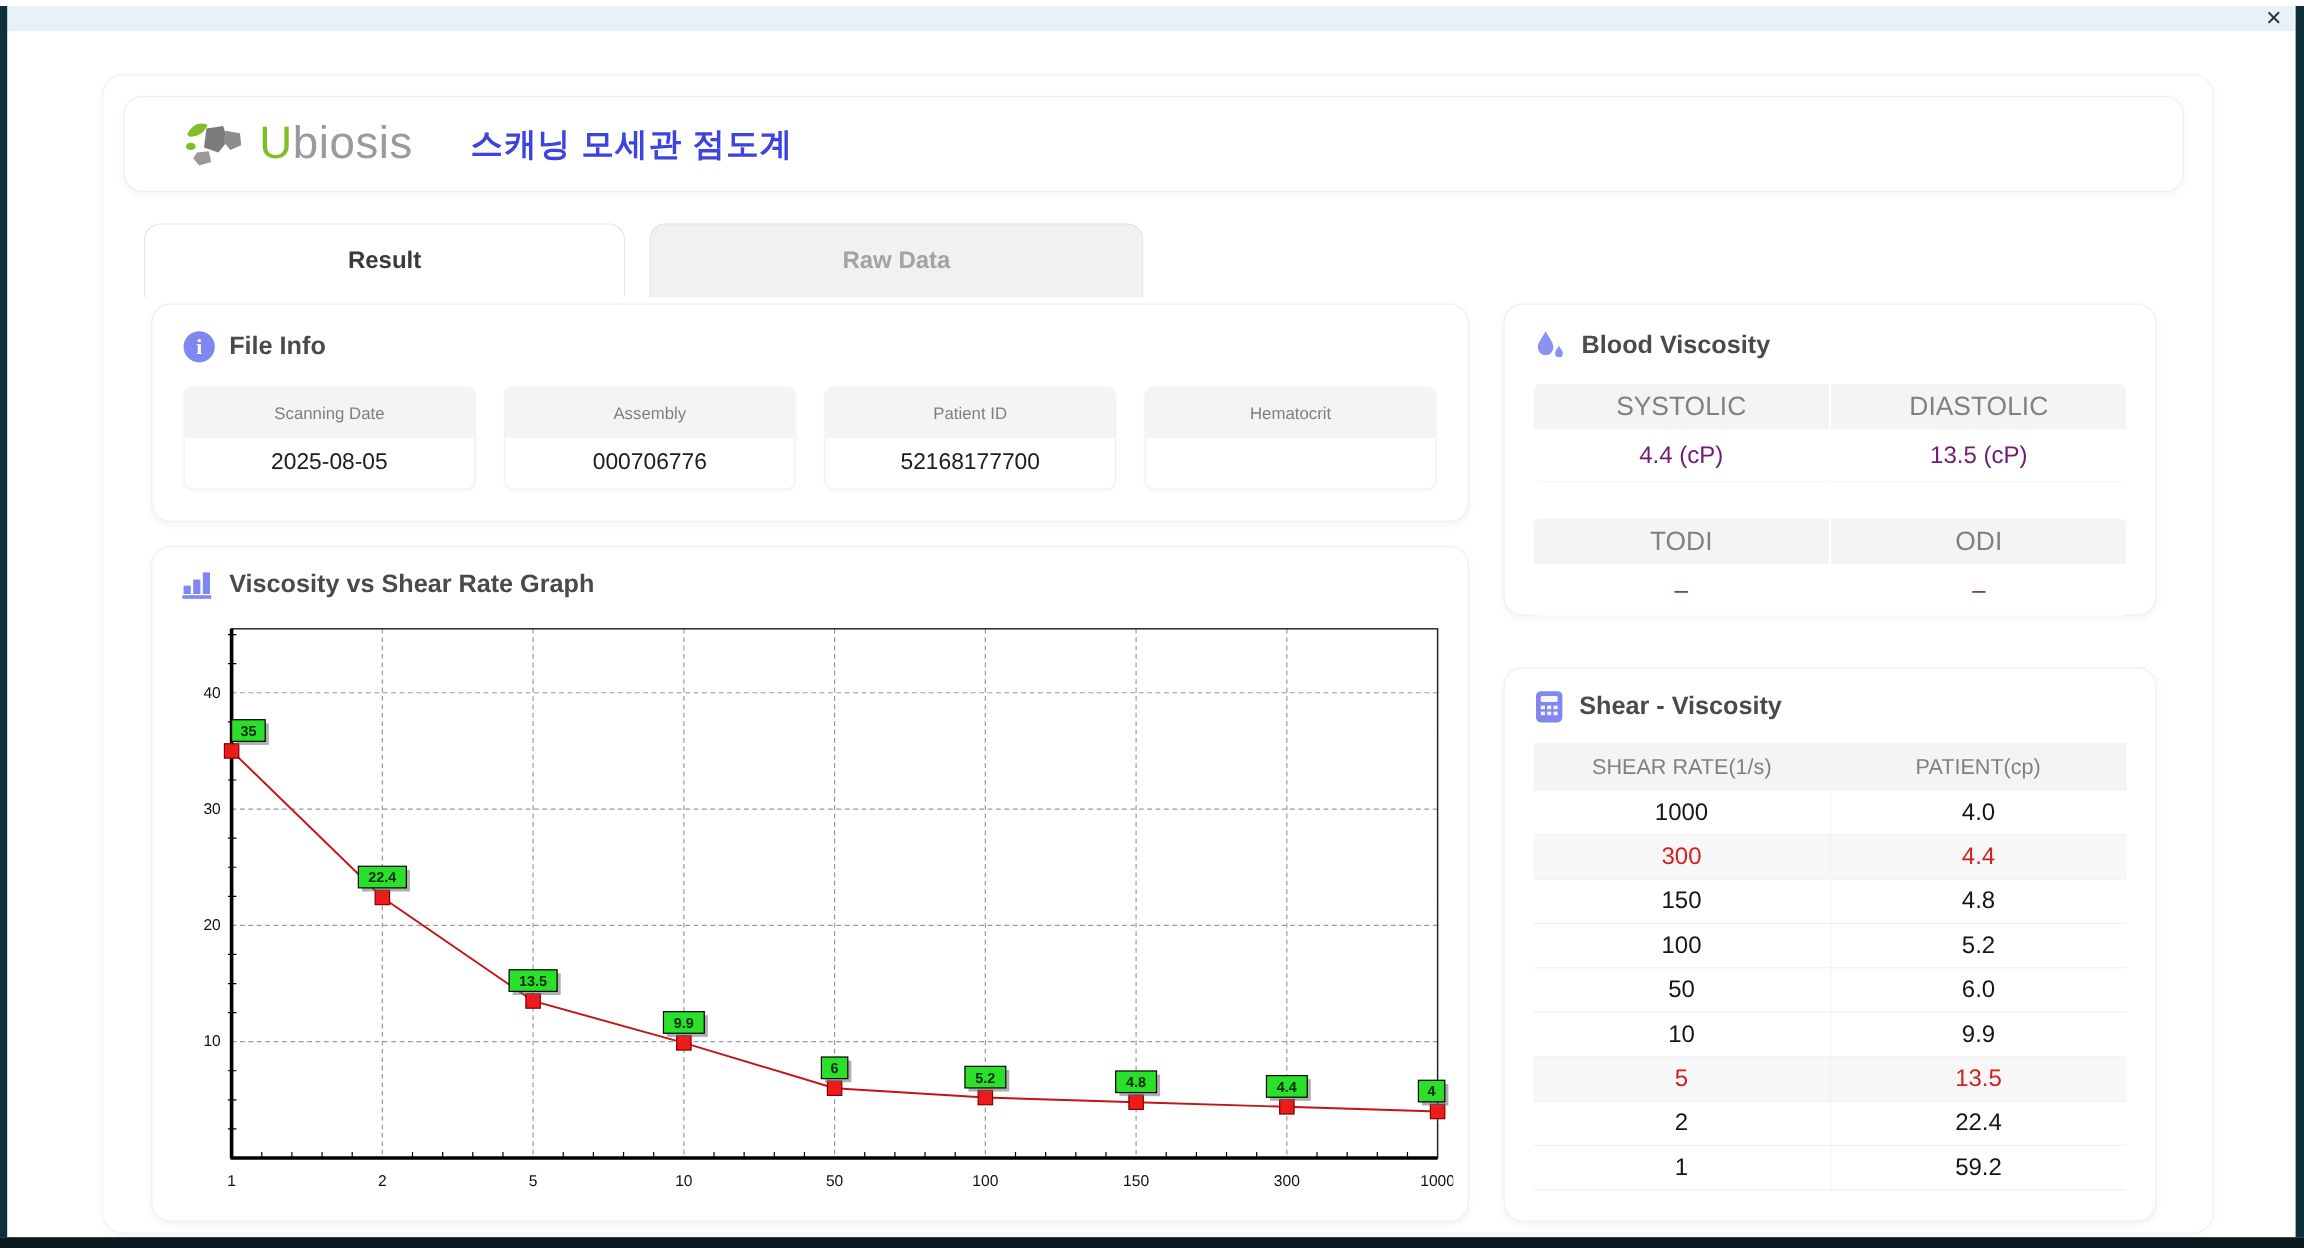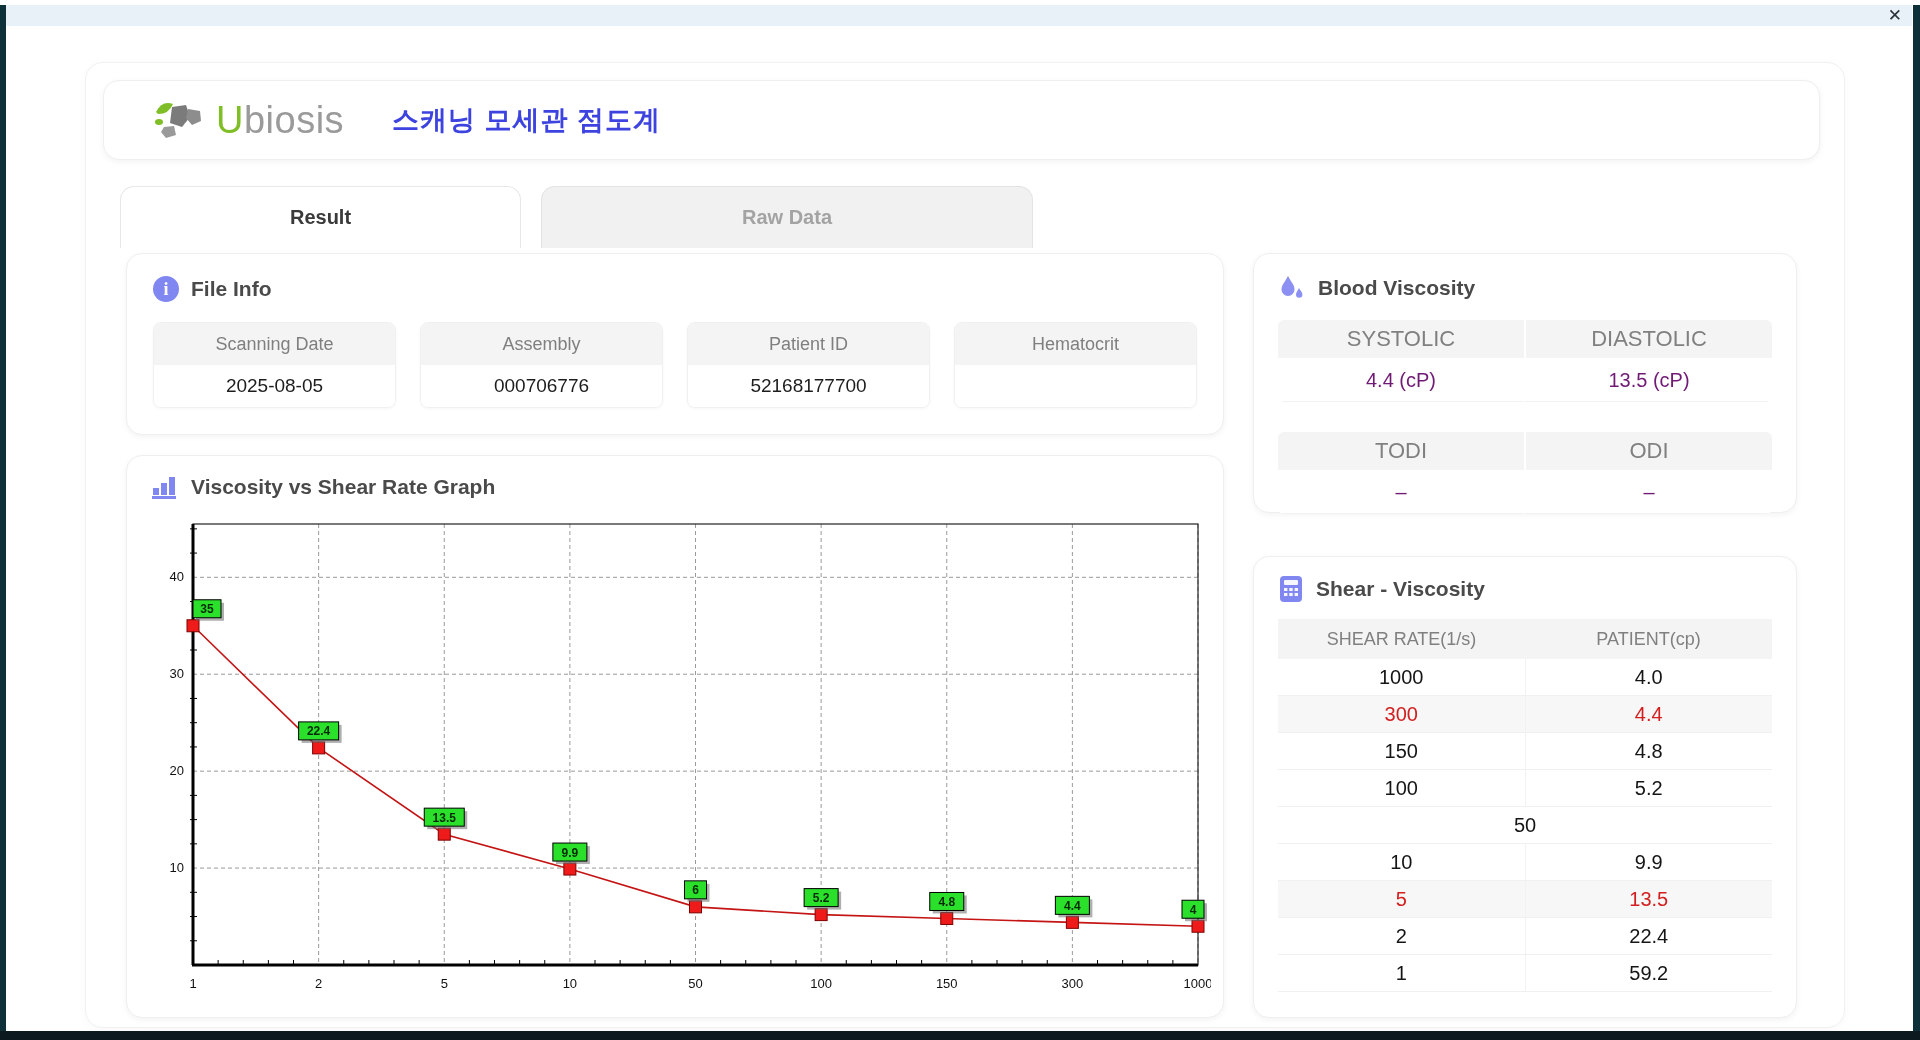--- a/index.html
+++ b/index.html
@@ -25,37 +25,37 @@
   .brand { font-size:38px; letter-spacing:0.5px; margin-left:10px; font-weight:500; }
   .brand .u { color:#7fbe26; }
   .brand .rest { color:#9a9a9a; }
   .subtitle { margin-left:48px; font-size:27px; font-weight:bold; color:#3d43df; letter-spacing:1px; }
 
   
   .tabs { position:absolute; left:120px; top:186px; height:62px; display:flex; z-index:5; }
   .tab { height:62px; display:flex; align-items:center; justify-content:center;
          font-size:20px; font-weight:bold; border-radius:14px 14px 0 0; cursor:pointer; }
   .tab.active { width:401px; background:#fff; color:#3a3a3a; border:1px solid #e7e7e7; border-bottom:none; }
-  .tab.inactive { width:492px; background:#f1f1f1; color:#a3a3a3; border:1px solid #e3e3e3; border-bottom:none; margin-left:20px; }
+  .tab.inactive { width:412px; background:#f1f1f1; color:#a3a3a3; border:1px solid #e3e3e3; border-bottom:none; margin-left:20px; }
 
   
   .file-card  { left:126px; top:253px; width:1098px; height:182px; padding:22px 26px; }
   .graph-card { left:126px; top:455px; width:1098px; height:563px; padding:18px 24px; }
   .blood-card { left:1253px; top:253px; width:544px; height:260px; padding:20px 24px; }
   .shear-card { left:1253px; top:556px; width:544px; height:462px; padding:18px 24px; }
 
   .card-title { display:flex; align-items:center; gap:12px; font-size:21px; font-weight:bold; color:#4a4a4a; }
   .icon-badge { display:inline-flex; align-items:center; justify-content:center; }
   .info-icon { width:26px; height:26px; border-radius:50%; background:#8187f0; color:#fff;
                font-family:"Liberation Serif", serif; font-weight:bold; font-size:18px; }
 
   
   .fields { display:flex; gap:24px; margin-top:20px; }
   .field { flex:1; border:1px solid #f0f0f0; border-radius:8px; overflow:hidden; box-shadow:0 1px 3px rgba(0,0,0,0.04); }
-  .field .f-label { height:42px; line-height:42px; text-align:center; background:#f4f4f4; color:#7f7f7f; font-size:18px; }
+  .field .f-label { height:42px; line-height:42px; text-align:center; background:#f4f4f4; color:#7f7f7f; font-size:14px; }
   .field .f-value { height:42px; line-height:42px; text-align:center; background:#fff; color:#1d1d1d; font-size:19px; }
 
   
   .bv-table { margin-top:18px; border-radius:6px; overflow:hidden; }
   .bv-row { display:flex; }
   .bv-cell { flex:1; text-align:center; }
   .bv-head .bv-cell { background:#f4f4f4; color:#808080; font-size:22px; height:38px; line-height:38px; }
   .bv-vals .bv-cell { background:#fff; color:#701a75; font-size:20px; height:44px; line-height:44px;
                       border-bottom:1px solid #f2f2f2; }
   .bv-vals .bv-cell + .bv-cell, .bv-head .bv-cell + .bv-cell { border-left:2px solid #fff; }
@@ -351,20 +351,21 @@
         <div class="sv-row">
           <div class="sv-cell">150</div>
           <div class="sv-cell">4.8</div>
         </div>
         <div class="sv-row">
           <div class="sv-cell">100</div>
           <div class="sv-cell">5.2</div>
         </div>
         <div class="sv-row">
           <div class="sv-cell">50</div>
+          <div class="sv-cell">6.0</div>
         </div>
         <div class="sv-row">
           <div class="sv-cell">10</div>
           <div class="sv-cell">9.9</div>
         </div>
         <div class="sv-row hl">
           <div class="sv-cell">5</div>
           <div class="sv-cell">13.5</div>
         </div>
         <div class="sv-row">

